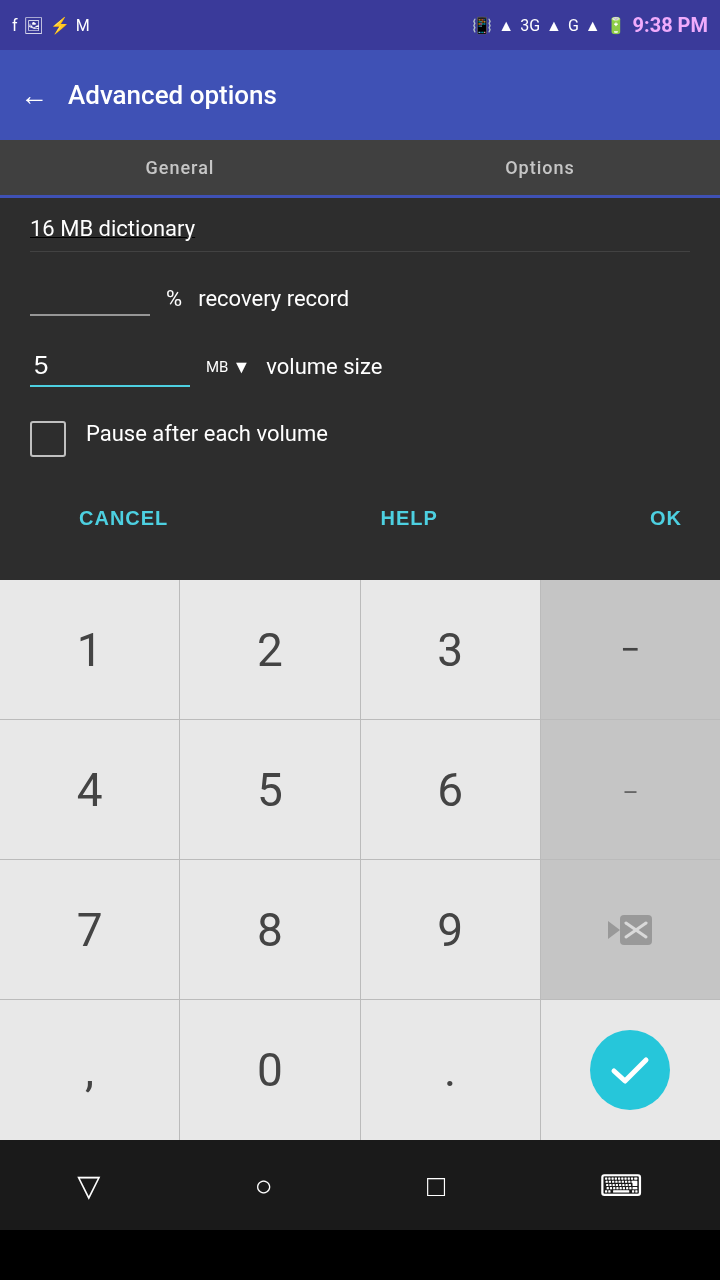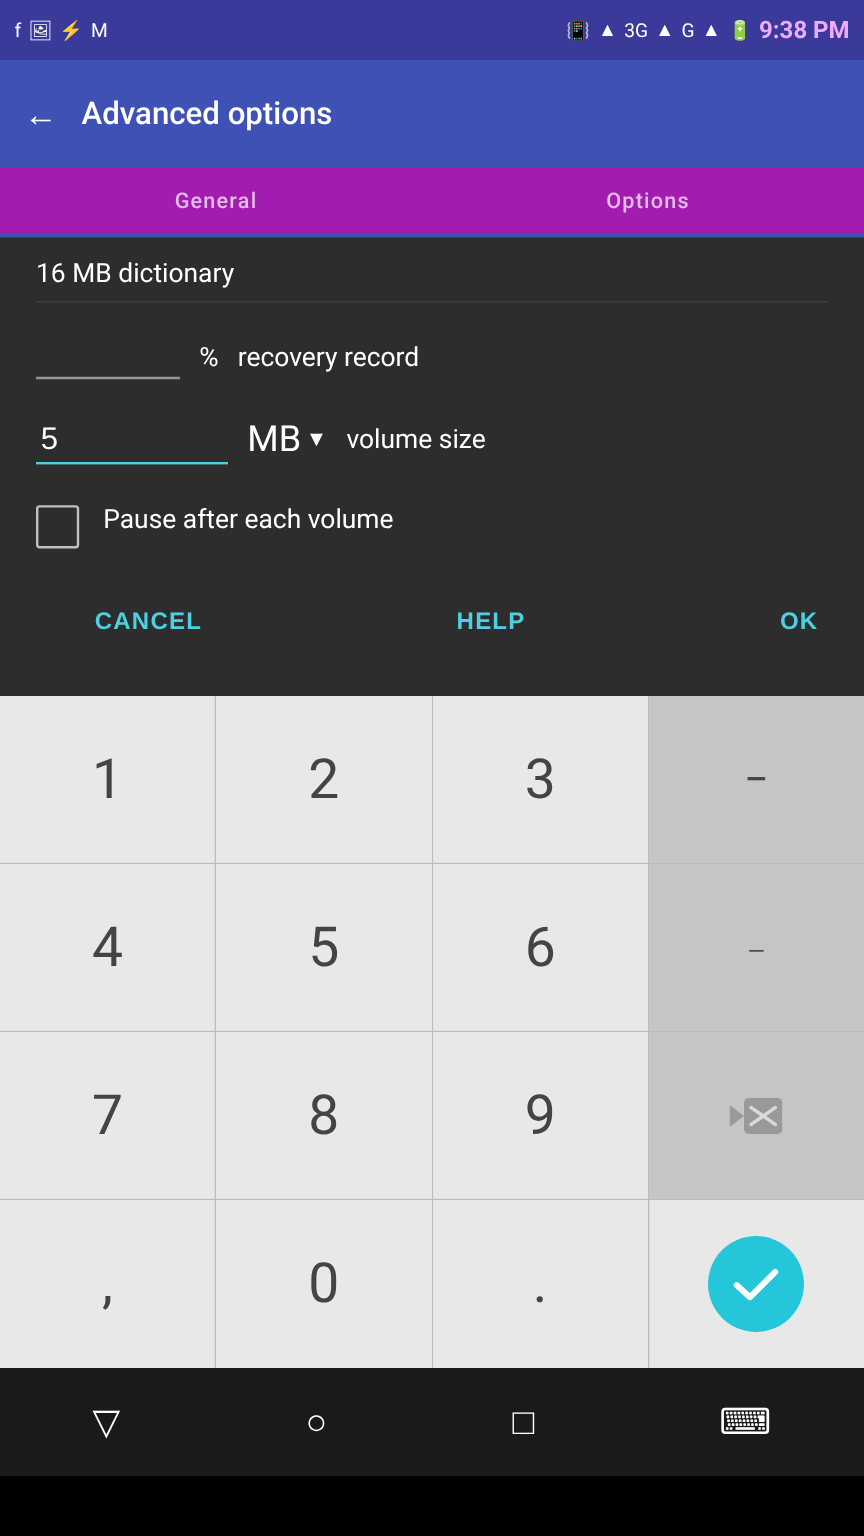--- a/index.html
+++ b/index.html
@@ -49,21 +49,21 @@
     .app-bar-title {
       color: #fff;
       font-size: 26px;
       font-weight: 500;
     }
 
     
     .tabs {
       width: 720px;
       height: 58px;
-      background: #a21caf;
+      background: #404040;
       display: flex;
       align-items: stretch;
       border-bottom: 3px solid #3f51b5;
     }
     .tab {
       flex: 1;
       display: flex;
       align-items: center;
       justify-content: center;
       color: rgba(255,255,255,0.7);
@@ -90,20 +90,21 @@
     .main-content {
       width: 720px;
       background: #2d2d2d;
       padding: 0 30px 20px 30px;
     }
 
     
     .partial-row {
       padding: 18px 0 10px 0;
       border-bottom: 1px solid rgba(255,255,255,0.1);
+      text-decoration: underline;
     }
     .partial-text {
       color: #fff;
       font-size: 22px;
     }
 
     
     .field-row {
       display: flex;
       align-items: center;
@@ -148,21 +149,21 @@
       caret-color: #4dd0e1;
     }
     .unit-select {
       display: flex;
       align-items: center;
       gap: 4px;
       cursor: pointer;
     }
     .unit-text {
       color: #fff;
-      font-size: 30px;
+      font-size: 15px;
     }
     .dropdown-arrow {
       color: #fff;
       font-size: 18px;
     }
     .volume-label {
       color: #fff;
       font-size: 22px;
     }
 

